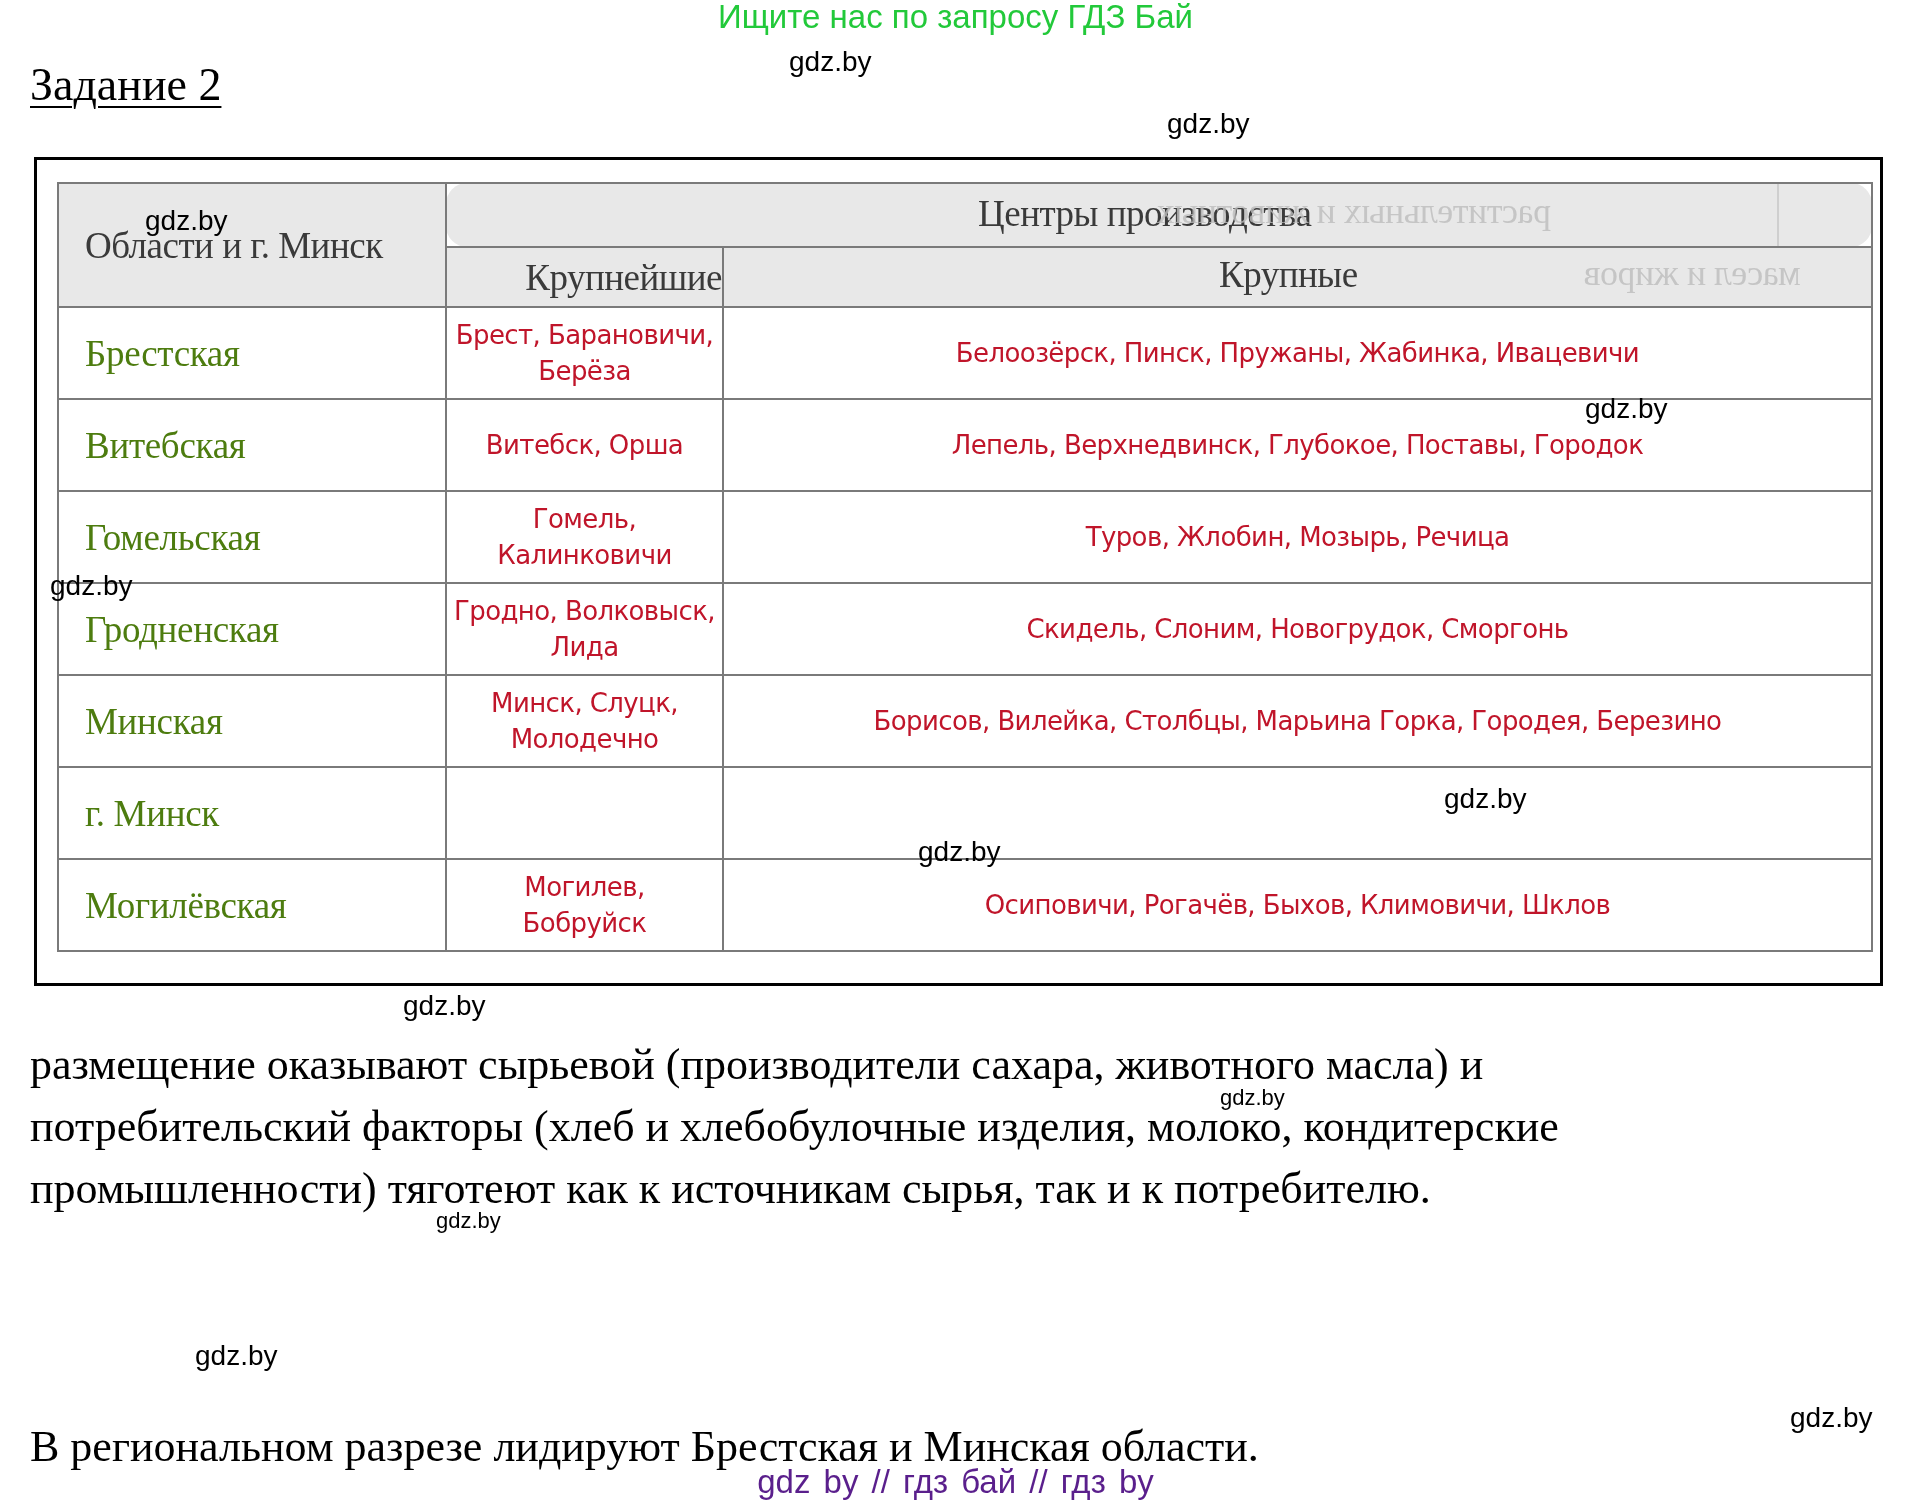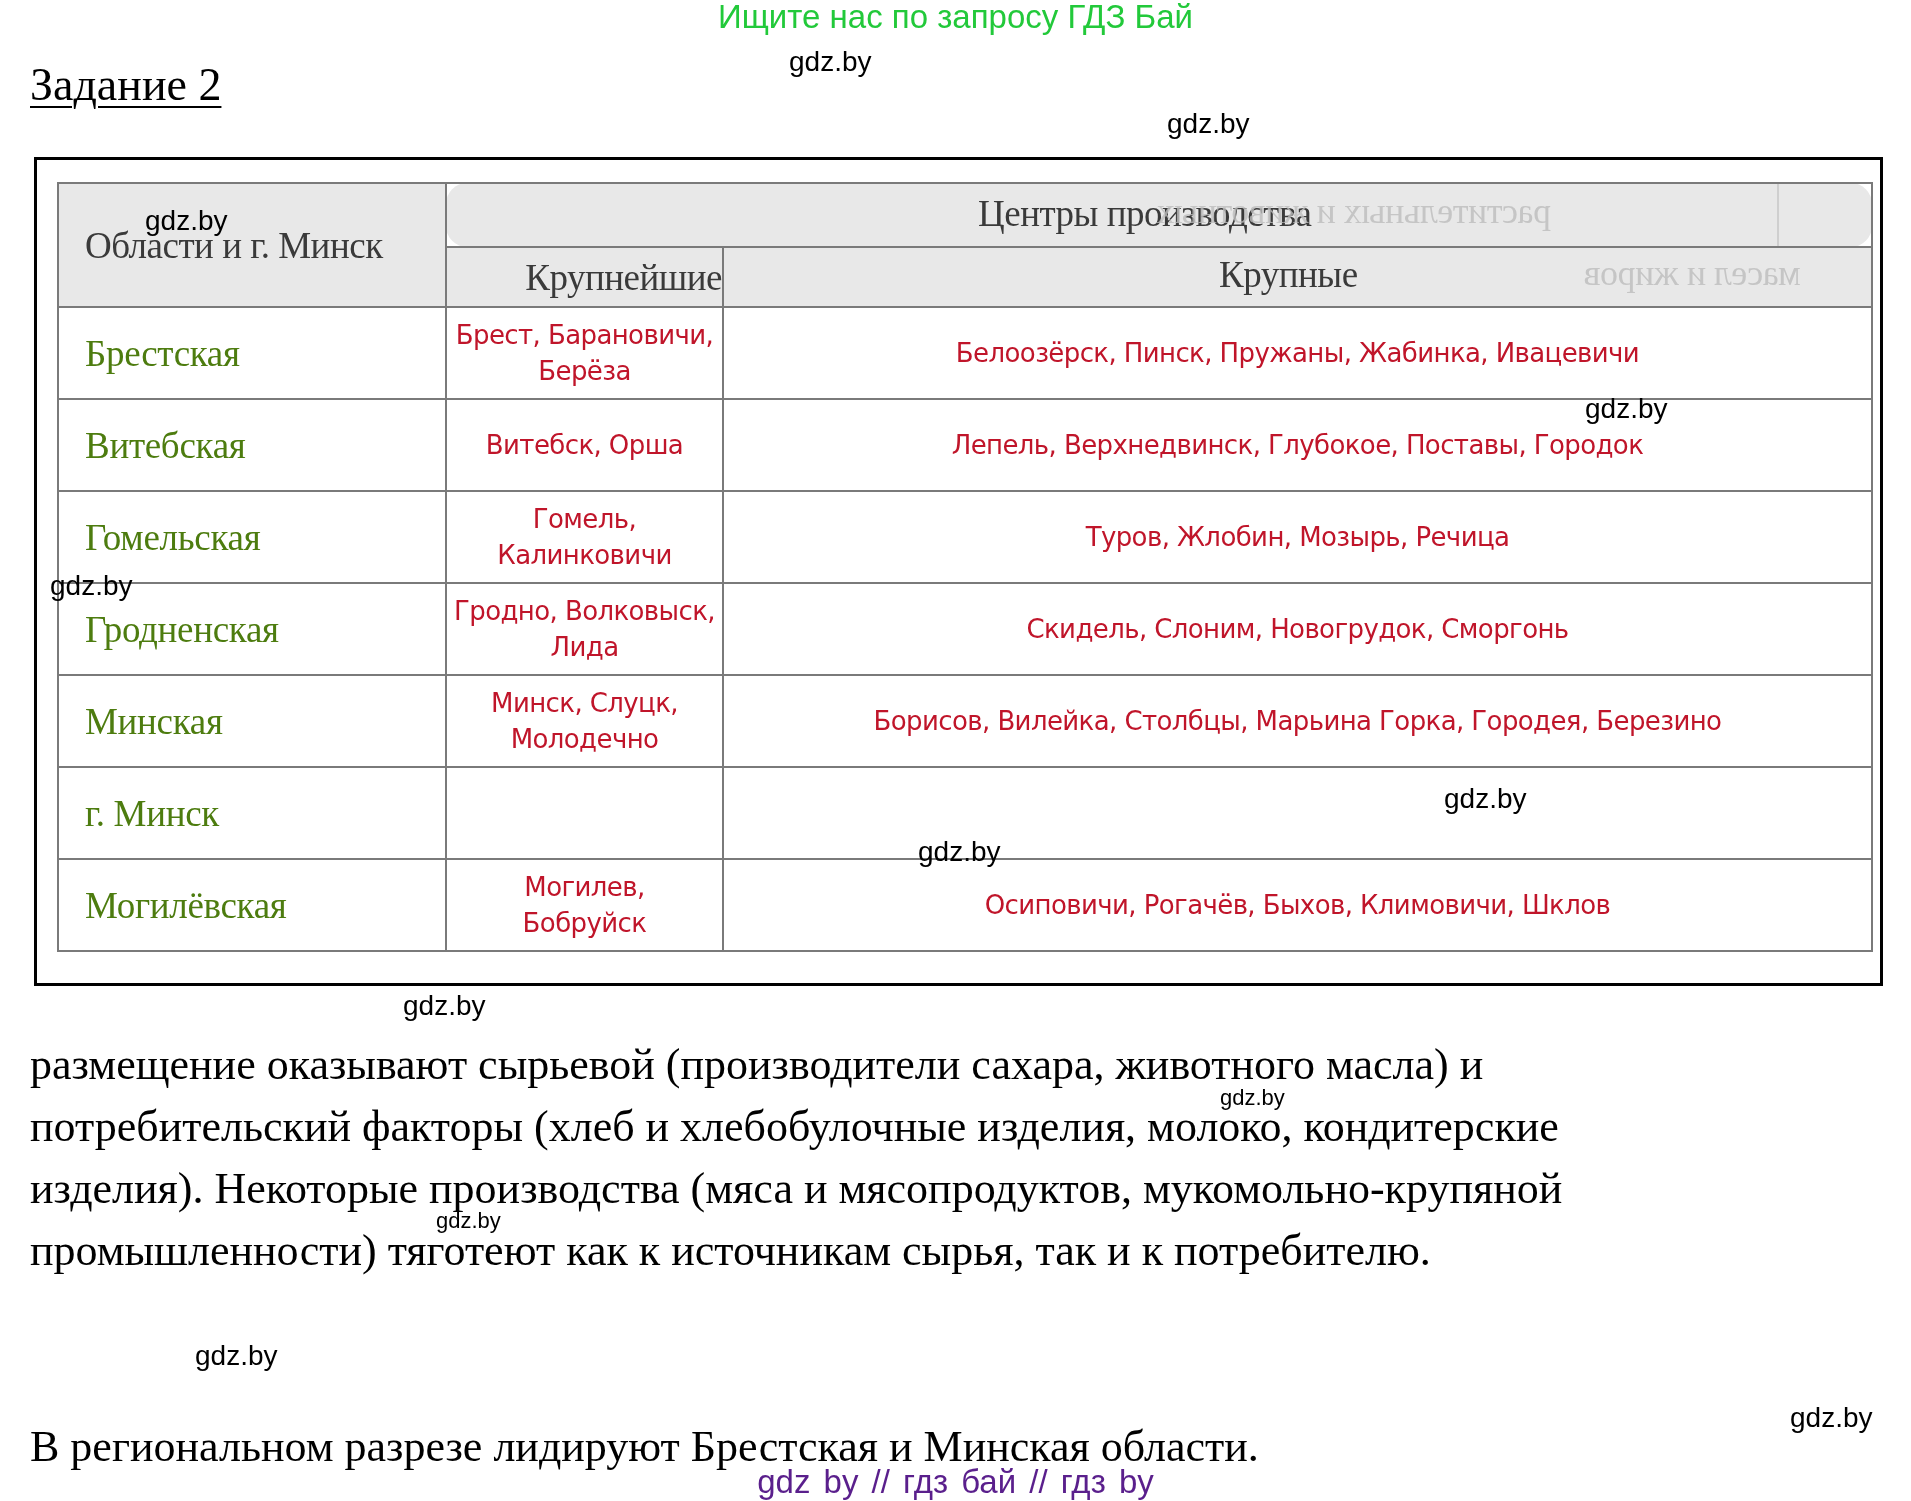--- a/index.html
+++ b/index.html
@@ -117,21 +117,20 @@
           <div>Бобруйск</div>
         </td>
       <td class="large">Осиповичи, Рогачёв, Быхов, Климовичи, Шклов</td>
     </tr>
   </tbody>
 </table>
 
 <div class="para" style="top:1034px;">
   <div>размещение оказывают сырьевой (производители сахара, животного масла) и</div>
   <div>потребительский факторы (хлеб и хлебобулочные изделия, молоко, кондитерские</div>
-  <div>изделия). Некоторые производства (мяса и мясопродуктов, мукомольно-крупяной</div>
   <div>промышленности) тяготеют как к источникам сырья, так и к потребителю.</div>
 </div>
 <div class="para" style="top:1380px;margin-top:36px;">В региональном разрезе лидируют Брестская и Минская области.</div>
 
 <div class="wm" style="left:789px; top:46px;">gdz.by</div>
 <div class="wm" style="left:1167px; top:108px;">gdz.by</div>
 <div class="wm" style="left:145px; top:205px;">gdz.by</div>
 <div class="wm" style="left:1585px; top:393px;">gdz.by</div>
 <div class="wm" style="left:50px; top:570px;">gdz.by</div>
 <div class="wm" style="left:1444px; top:783px;">gdz.by</div>

